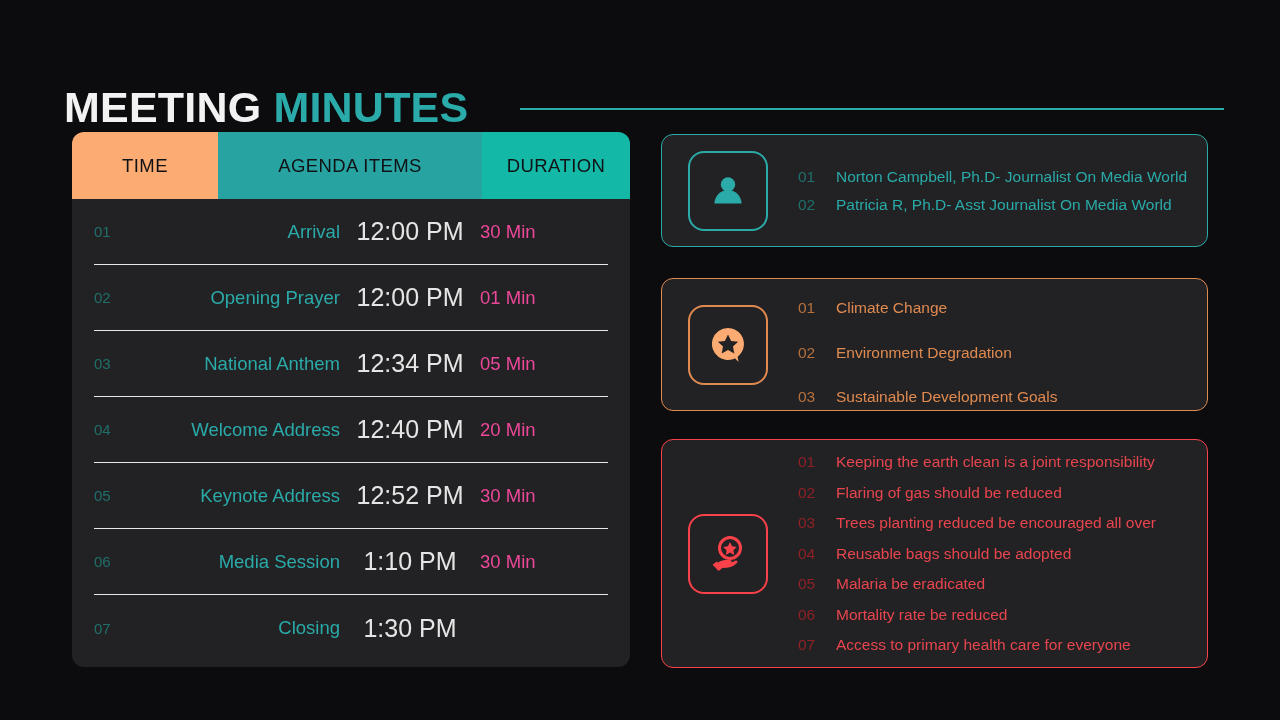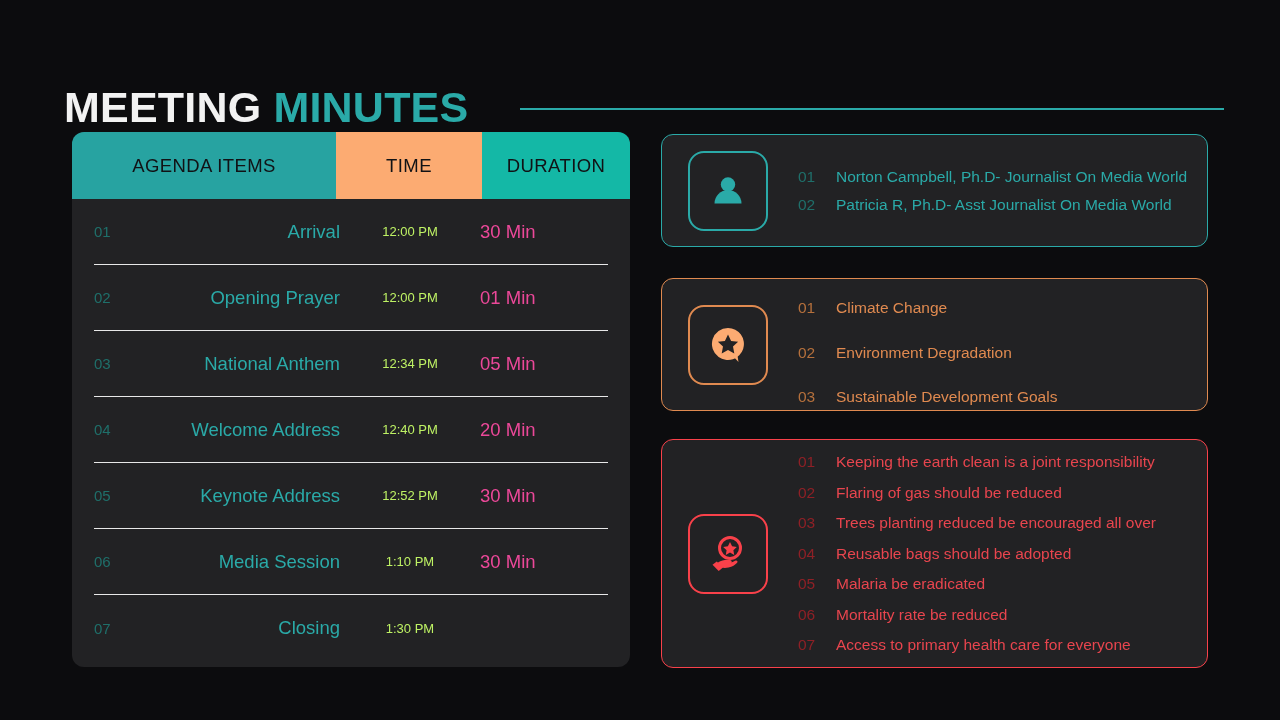--- a/index.html
+++ b/index.html
@@ -91,22 +91,22 @@
   }
   .c-label {
     flex: 1;
     font-size: 18.5px;
     color: #2aaaa8;
     text-align: right;
   }
   .c-time {
     width: 140px;
     text-align: center;
-    font-size: 13px;
-    color: #bef264;
+    font-size: 25px;
+    color: #e5e5e5;
     flex: none;
   }
   .c-dur {
     width: 128px;
     text-align: left;
     font-size: 18.5px;
     color: #ec4899;
     flex: none;
   }
 
@@ -170,22 +170,22 @@
 <div class="title-row">
   <div class="title">
     <span class="t-main">MEETING</span>
     <span class="t-accent">MINUTES</span>
   </div>
   <div class="title-rule"></div>
 </div>
 
 <div class="table-card">
   <div class="table-head">
+    <div class="th th-time">TIME</div>
     <div class="th th-agenda">AGENDA ITEMS</div>
-    <div class="th th-time">TIME</div>
     <div class="th th-dur">DURATION</div>
   </div>
   <div class="rows" id="agenda-rows">
       <div class="row">
         <div class="c-idx">01</div>
         <div class="c-label">Arrival</div>
         <div class="c-time">12:00 PM</div>
         <div class="c-dur">30 Min</div>
       </div>
       <div class="row">

